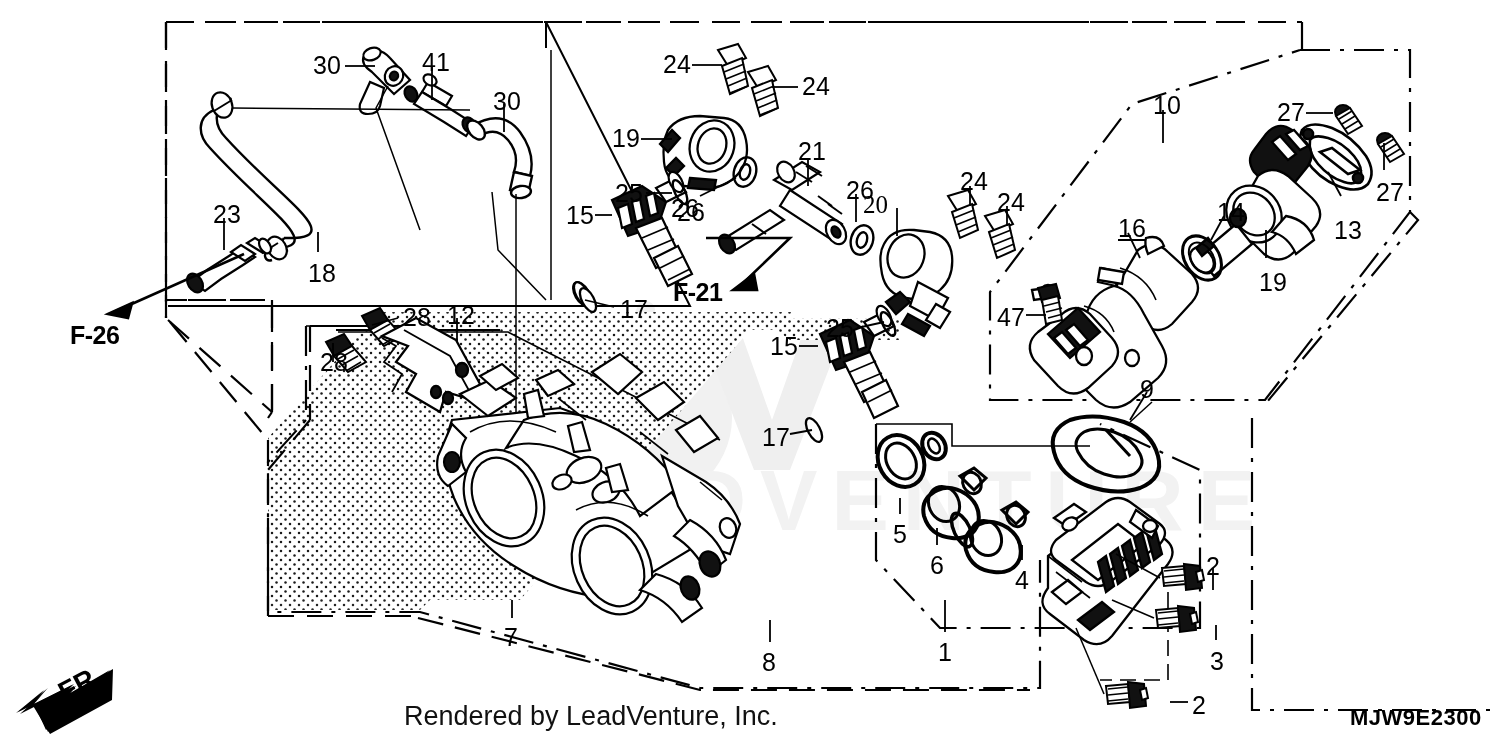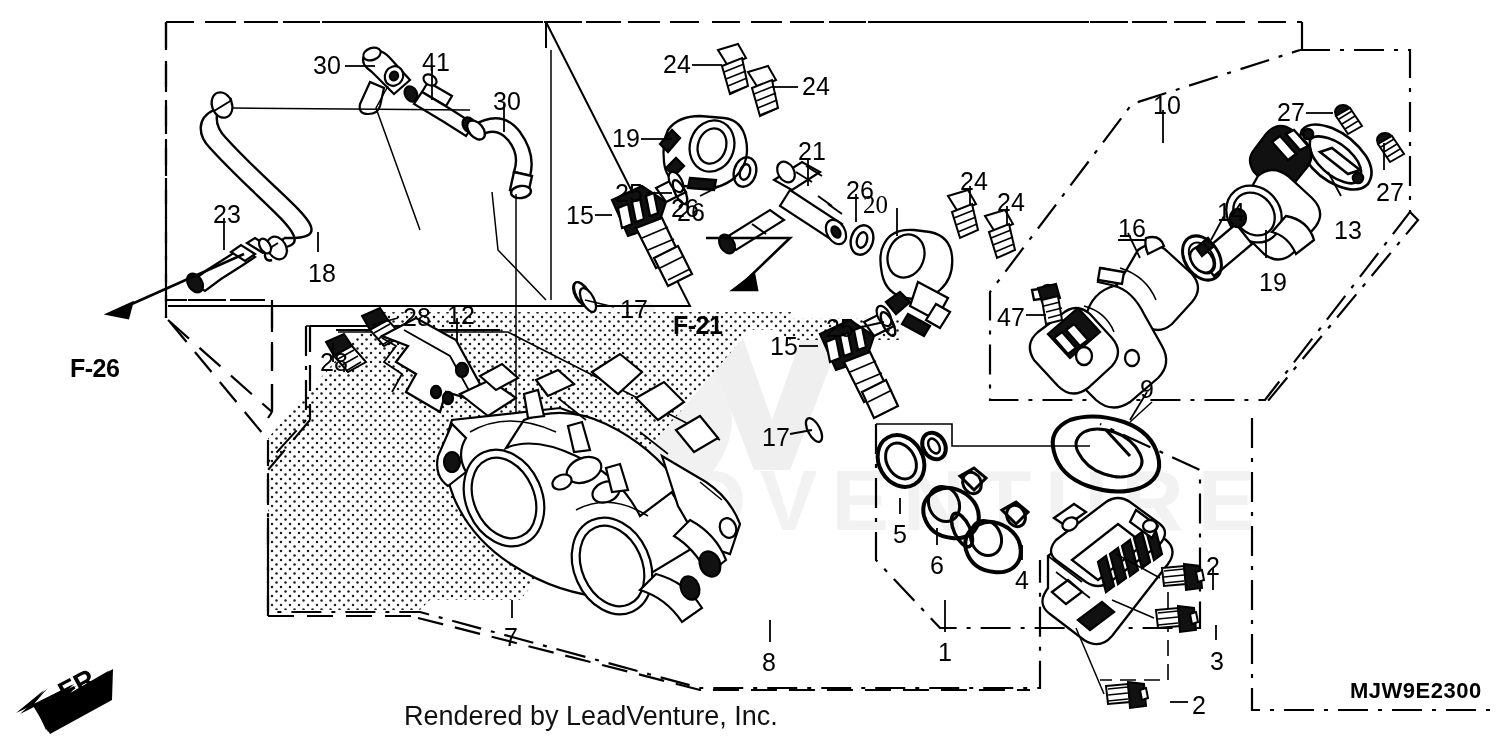--- a/index.html
+++ b/index.html
@@ -34,21 +34,20 @@
   }
   .reflabel {
     position: absolute;
     font-family: "Liberation Sans", sans-serif;
     font-size: 25px;
     font-weight: bold;
     color: #000000;
     line-height: 1;
     white-space: nowrap;
     letter-spacing: -0.5px;
-    margin-top: 33px;
   }
   .footer-text {
     position: absolute;
     font-family: "Liberation Sans", sans-serif;
     font-size: 27px;
     color: #111111;
     white-space: nowrap;
   }
   .diagcode {
     position: absolute;
@@ -695,15 +694,15 @@
       <div class="callout" style="left: 1192px; top: 693px;">2</div>
     </div>
 
   <div class="reflabel" style="left:70px; top:323px;">F-26</div>
   <div class="reflabel" style="left:673px; top:280px;">F-21</div>
 
   <div class="frlabel" style="left:58px; top:668px;">FR.</div>
 
   <div class="footer-text" style="left:404px; top:701px;text-align:center;">Rendered by LeadVenture, Inc.</div>
 
-  <div class="diagcode" style="left:1350px; top:678px;">MJW9E2300</div>
+  <div class="diagcode" style="left:1350px; top:705px;">MJW9E2300</div>
 
 </div>
 
 </body></html>

